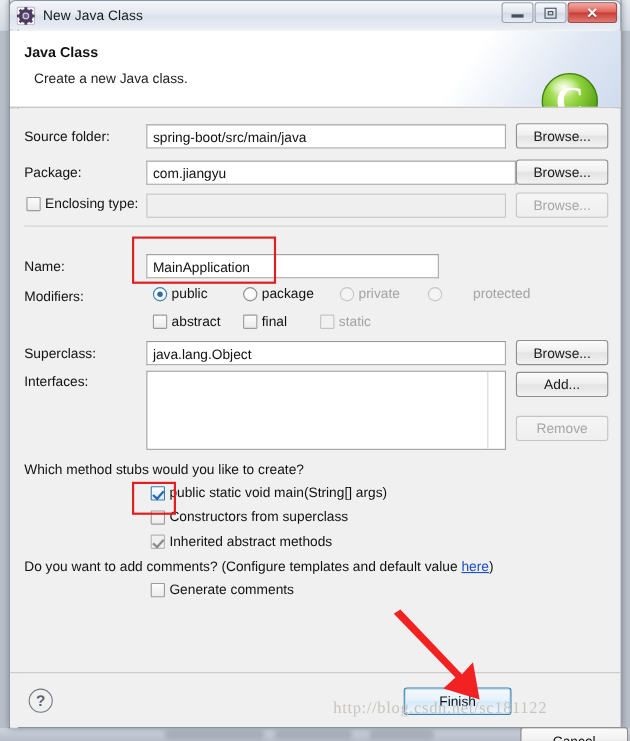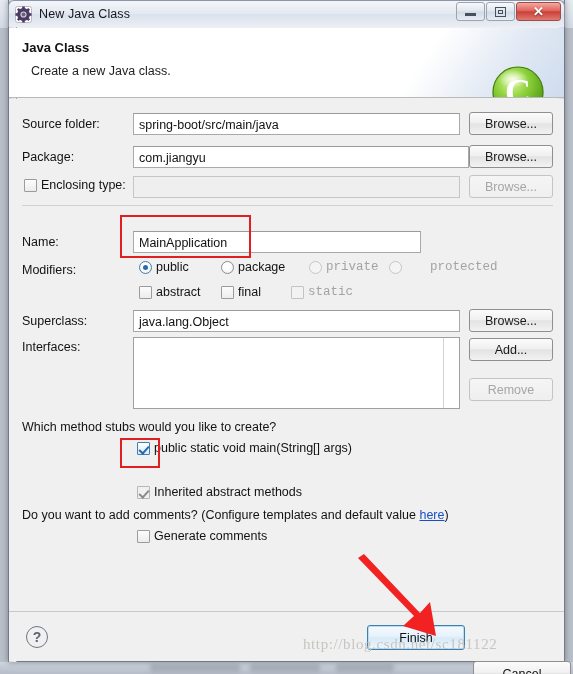--- a/index.html
+++ b/index.html
@@ -191,21 +191,21 @@
     border:1px solid #8d8d8d;
     background: radial-gradient(circle at 45% 38%, #ffffff 35%, #e6e6e6 100%);
     display:inline-block; position:relative; flex:none;
   }
   .rb.on { border-color:#3c7fb1; }
   .rb.on::after {
     content:''; position:absolute; left:3px; top:3px;
     width:5px; height:5px; border-radius:50%; background:#2b6ca8;
   }
   .rb.dis { border-color:#c6c6c6; background:#f4f4f4; }
-  .txt-dis { color:#a3a3a3;font-family:Liberation Mono, monospace; }
+  .txt-dis { color:#a3a3a3; }
 
   
   .listbox {
     position:absolute; background:#fff; border:1px solid #a0a0a0;
   }
   .listbox-divider {
     position:absolute; right:15px; top:0; bottom:0; width:1px; background:#d4d4d4;
   }
 
   .question-text {
@@ -346,21 +346,21 @@
   <div class="cbwrap" style="left:15px; top:79px;">
     <span class="cb off"></span>
     <span>Enclosing type:</span>
   </div>
   <div class="field disabled" style="left:124px; top:77px; width:327px;"></div>
   <div class="btn disabled" style="left:460px; top:76px; width:84px;">Browse...</div>
 
   <div style="position:absolute; left:13px; top:106px; width:531px; height:1px; background:#d0d0d0;"></div>
 
   <div class="lbl" style="left:13px; top:136px;">Name:</div>
-  <div class="field" style="left:124px; top:132px; width:288px;">MainApplication</div>
+  <div class="field" style="left:124px; top:132px; width:266px;">MainApplication</div>
 
   <div class="lbl" style="left:13px; top:164px;">Modifiers:</div>
   <div class="rbwrap" style="left:130px; top:161px;">
     <span class="rb on"></span>
     <span>public</span>
   </div>
   <div class="rbwrap" style="left:212px; top:161px;">
     <span class="rb"></span>
     <span>package</span>
   </div>
@@ -395,20 +395,24 @@
     <div class="listbox-divider"></div>
   </div>
   <div class="btn" style="left:460px; top:239px; width:84px;">Add...</div>
   <div class="btn disabled" style="left:460px; top:279px; width:84px;">Remove</div>
 
   <div class="question-text" style="left:13px; top:321px;">Which method stubs would you like to create?</div>
   <div class="cbwrap" style="left:128px; top:342px;">
     <span class="cb on"></span>
     <span>public static void main(String[] args)</span>
   </div>
+  <div class="cbwrap" style="left:128px; top:364px;">
+    <span class="cb off"></span>
+    <span>Constructors from superclass</span>
+  </div>
   <div class="cbwrap" style="left:128px; top:386px;">
     <span class="cb ondis"></span>
     <span>Inherited abstract methods</span>
   </div>
 
   <div class="question-text" style="left:13px; top:409px;">
     <span>Do you want to add comments? (Configure templates and default value </span><span class="link">here</span><span>)</span>
   </div>
   <div class="cbwrap" style="left:128px; top:430px;">
     <span class="cb off"></span>

